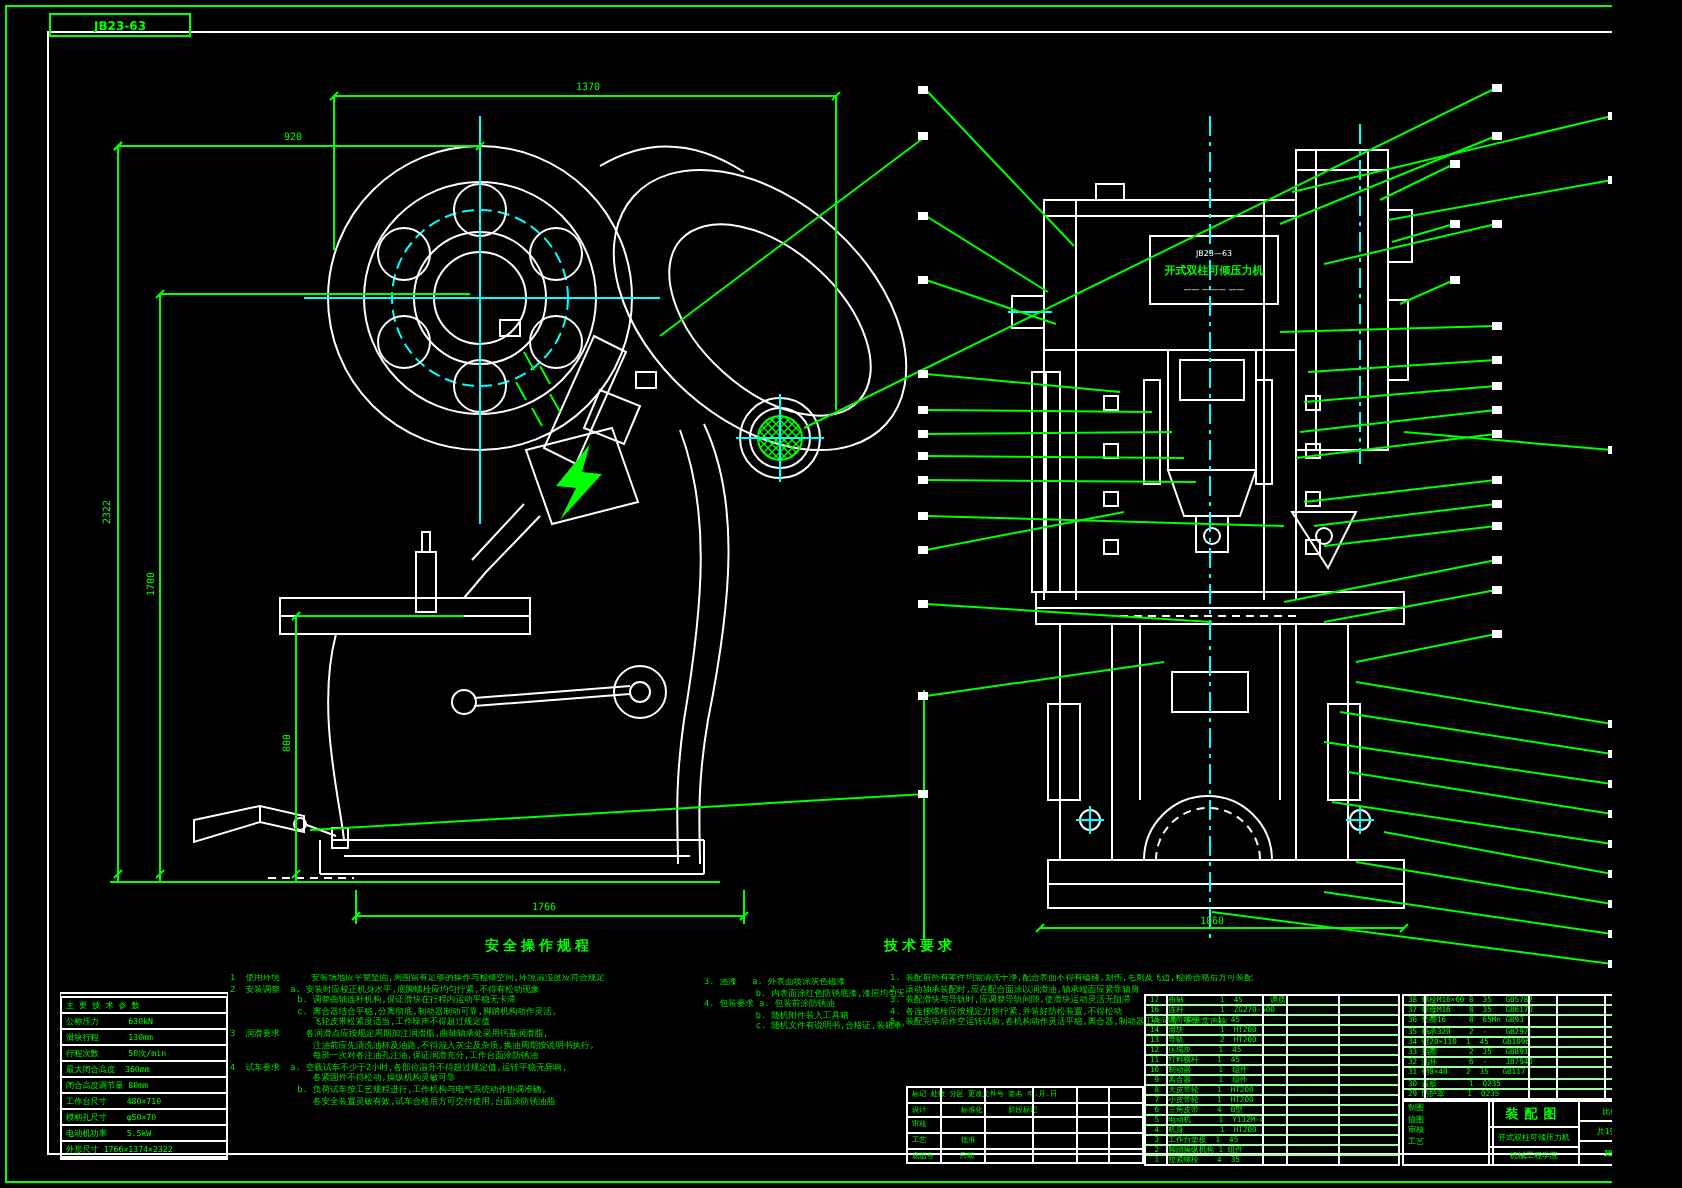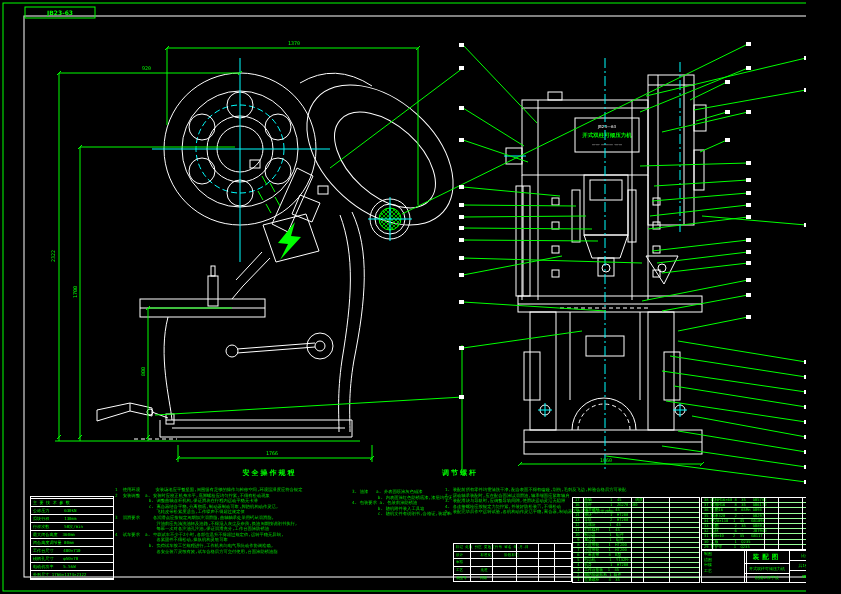--- a/index.html
+++ b/index.html
@@ -336,21 +336,21 @@
     <rect x="804" y="405" width="5" height="4"></rect>
         <rect x="804" y="420" width="5" height="4"></rect>
     <rect x="804" y="435" width="5" height="4"></rect>
         <rect x="804" y="450" width="5" height="4"></rect>
     <rect x="804" y="465" width="5" height="4"></rect>
         <rect x="804" y="480" width="5" height="4"></rect>
   </g>
 </svg>
 
 <div class="overlay heading" style="left:222px;top:468px;width:95px;">安全操作规程</div>
-<div class="overlay heading" style="left:430px;top:468px;width:60px;">调节螺杆</div>
+<div class="overlay heading" style="left:430px;top:468px;width:60px;">技术要求</div>
 
 <div class="overlay notes" style="left:115px;top:487px;width:235px;height:84px;overflow:hidden;"><div class="row">1  使用环境      安装场地应平整坚固,周围留有足够的操作与检修空间,环境温湿度应符合规定</div><div class="row">2  安装调整  a. 安装时应校正机身水平,底脚螺栓应均匀拧紧,不得有松动现象</div><div class="row">             b. 调整曲轴连杆机构,保证滑块在行程内运动平稳无卡滞</div><div class="row">             c. 离合器结合平稳,分离彻底,制动器制动可靠,脚踏机构动作灵活,</div><div class="row">                飞轮皮带松紧度适当,工作噪声不得超过规定值</div><div class="row">3  润滑要求     各润滑点应按规定周期加注润滑脂,曲轴轴承处采用钙基润滑脂,</div><div class="row">                注油前应先清洗油杯及油路,不得混入灰尘及杂质,换油周期按说明书执行,</div><div class="row">                每班一次对各注油孔注油,保证润滑充分,工作台面涂防锈油</div><div class="row">4  试车要求  a. 空载试车不少于2小时,各部位温升不得超过规定值,运转平稳无异响,</div><div class="row">                各紧固件不得松动,操纵机构灵敏可靠</div><div class="row">             b. 负荷试车按工艺规程进行,工作机构与电气系统动作协调准确,</div><div class="row">                各安全装置灵敏有效,试车合格后方可交付使用,台面涂防锈油脂</div></div>
 <div class="overlay notes" style="left:352px;top:489px;width:100px;height:60px;overflow:hidden;"><div class="row">3. 油漆   a. 外表面喷涂灰色磁漆</div><div class="row">          b. 内表面涂红色防锈底漆,漆层均匀无流痕</div><div class="row">4. 包装要求 a. 包装前涂防锈油</div><div class="row">          b. 随机附件装入工具箱</div><div class="row">          c. 随机文件有说明书,合格证,装箱单各一份</div></div>
 <div class="overlay notes" style="left:445px;top:487px;width:200px;height:50px;overflow:hidden;white-space:normal;">
       <div class="row">1. 装配前所有零件均需清洗干净,配合表面不得有磕碰,划伤,毛刺及飞边,检验合格后方可装配</div>
       <div class="row">2. 滚动轴承装配时,应在配合面涂以润滑油,轴承端面应紧靠轴肩</div>
       <div class="row">3. 装配滑块与导轨时,应调整导轨间隙,使滑块运动灵活无阻滞</div>
       <div class="row">4. 各连接螺栓应按规定力矩拧紧,并装好防松装置,不得松动</div>
       <div class="row">5. 装配完毕后作空运转试验,各机构动作灵活平稳,离合器,制动器工作可靠,无异常声响</div>
     </div>

